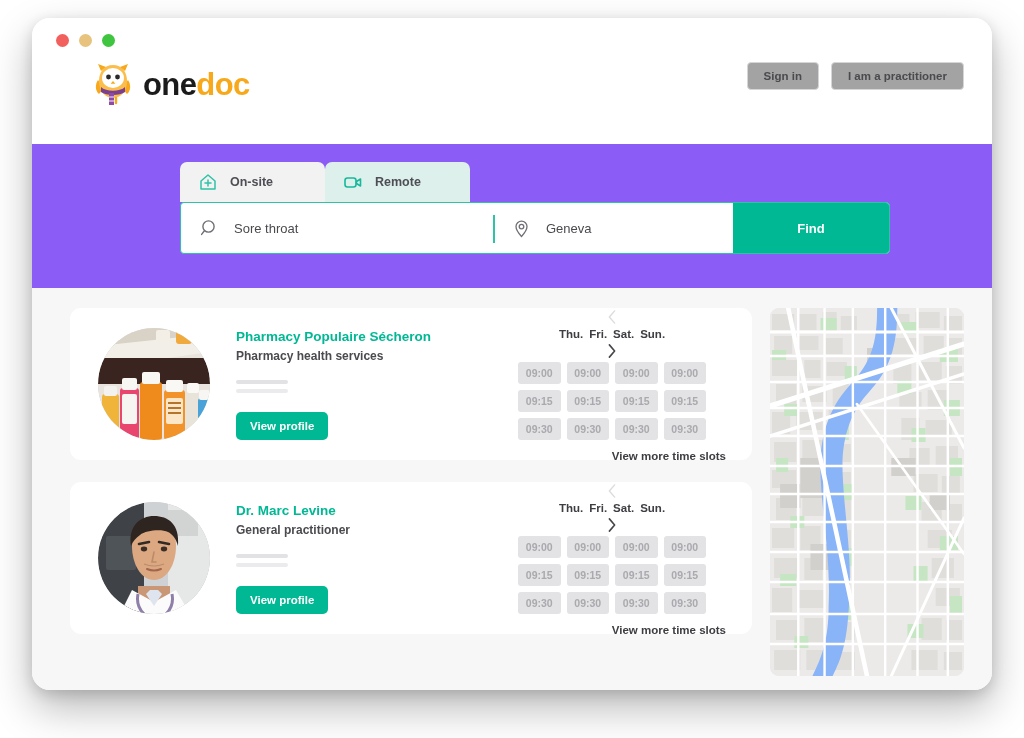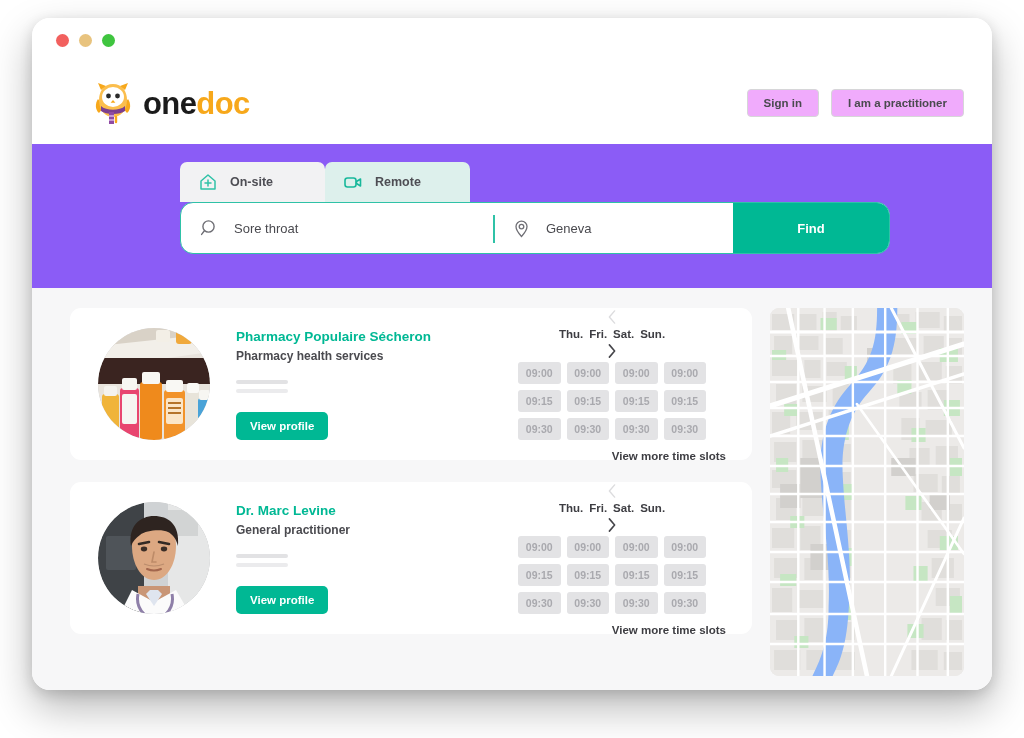--- a/index.html
+++ b/index.html
@@ -37,39 +37,39 @@
   .dot { width: 13px; height: 13px; border-radius: 50%; }
   .dot.red    { background: #F2605E; }
   .dot.yellow { background: #E8C37E; }
   .dot.green  { background: #3FC53F; }
 
   
   .site-header {
     height: 82px;
     background: #ffffff;
     display: flex;
-    align-items: center;
+    align-items: flex-start;
     padding: 0 28px 0 60px;
   }
 
   .logo-wrap { display: flex; align-items: center; gap: 9px; }
   .logo-mark { width: 42px; height: 44px; position: relative; flex: none; }
   .logo-text {
     font-size: 31px;
     font-weight: 700;
     letter-spacing: -0.6px;
     line-height: 1;
   }
   .logo-text .one { color: #1b1b1b; }
   .logo-text .doc { color: #F7A81B; }
 
   .header-actions { margin-left: auto; display: flex; gap: 12px; }
   .hbtn {
     border: 1px solid #d6d6d8;
-    background: #f0abfc;
+    background: #a3a3a3;
     border-radius: 4px;
     font-family: "Liberation Sans", sans-serif;
     font-size: 11.5px;
     font-weight: 600;
     color: #4a4a4f;
     padding: 7px 16px;
     white-space: nowrap;
     cursor: pointer;
   }
 
@@ -97,21 +97,21 @@
   .tab.active   { background: #ddf0ec; }
   .tab-ico { width: 20px; height: 20px; flex: none; display:block; }
 
   .searchbar {
     display: flex;
     align-items: stretch;
     width: 710px;
     height: 52px;
     background: #fff;
     border: 1.5px solid #2fc2a7;
-    border-radius: 13px;
+    border-radius: 4px;
     overflow: hidden;
   }
   .sfield {
     display: flex;
     align-items: center;
     gap: 14px;
     padding: 0 18px;
     position: relative;
   }
   .sfield.query { width: 312px; }

